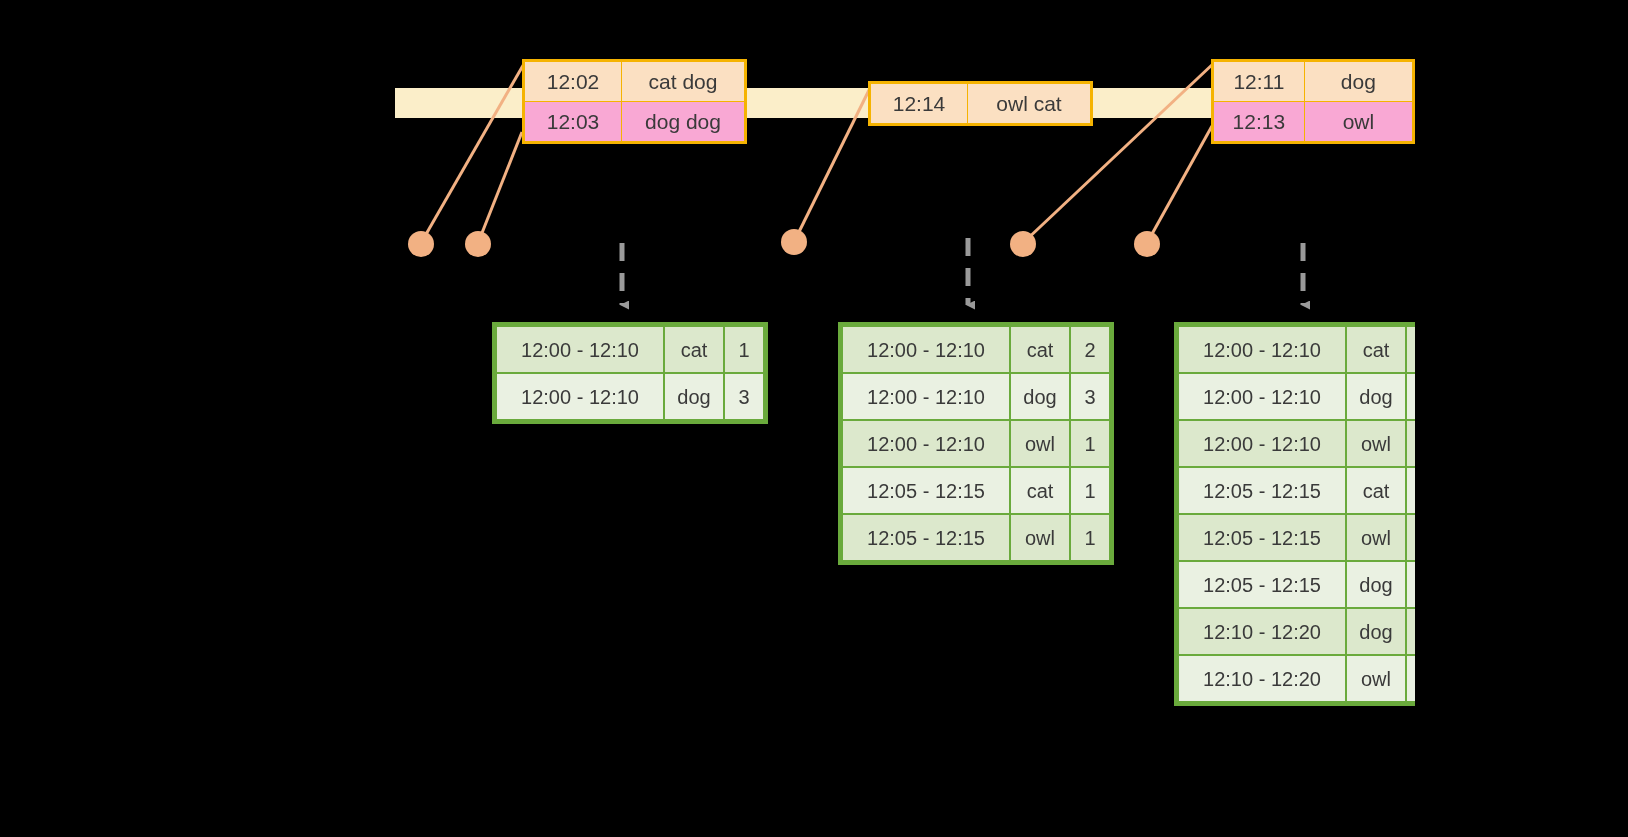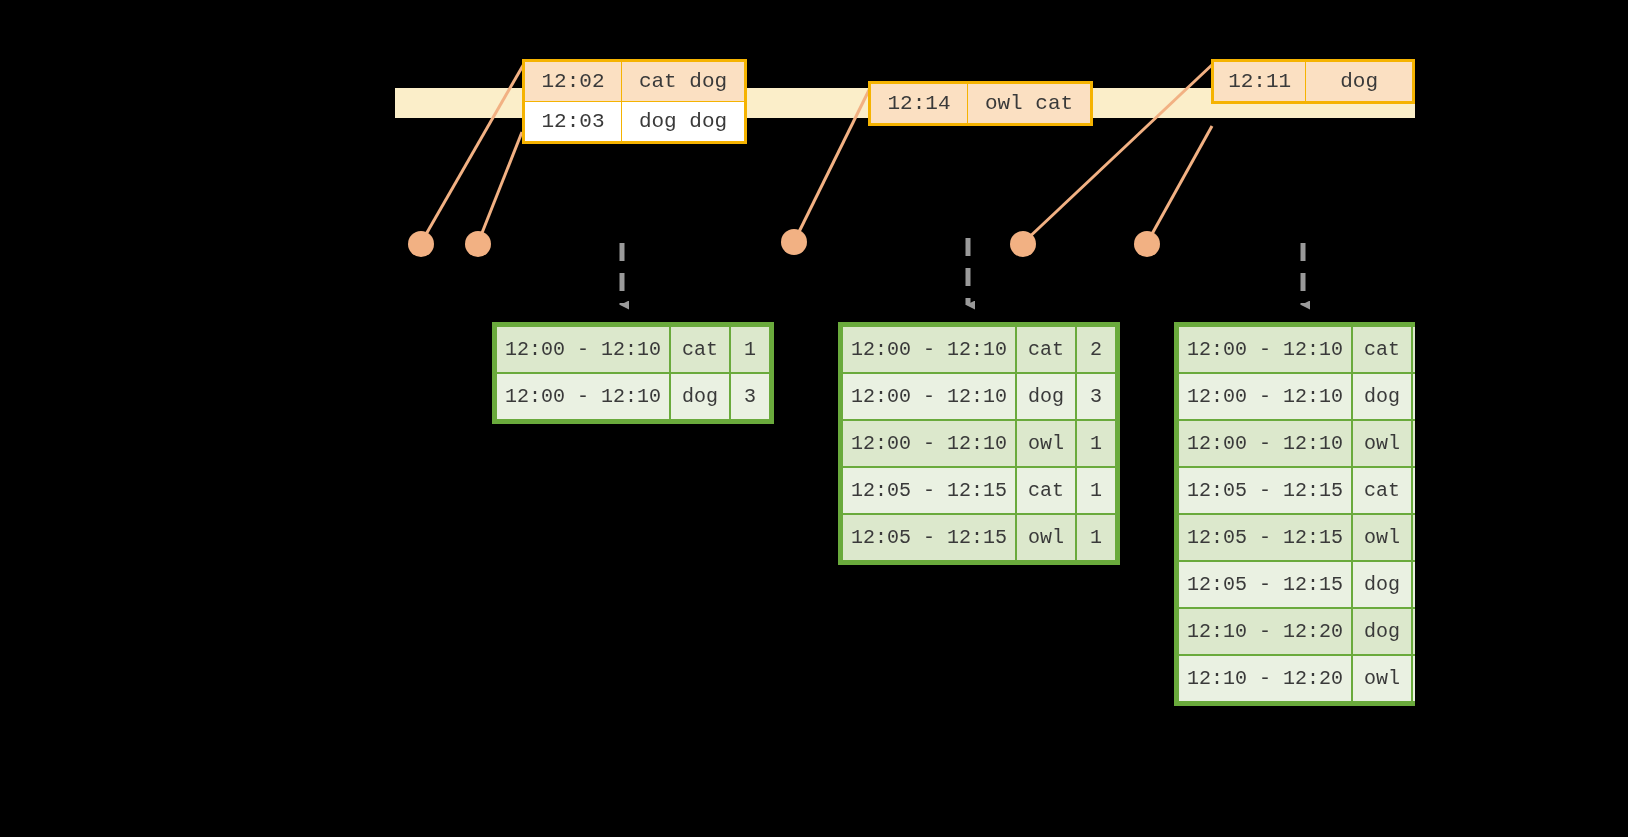--- a/index.html
+++ b/index.html
@@ -5,21 +5,21 @@
   html, body {
     margin: 0;
     padding: 0;
     background: #000000;
   }
   #canvas {
     position: relative;
     width: 1415px;
     height: 837px;
     background: #000000;
-    font-family: Liberation Mono, monospace;
+    font-family: Liberation Sans, sans-serif;
     overflow: hidden;
   }
   #svg-layer {
     position: absolute;
     left: 0; top: 0;
     width: 1628px;
     height: 837px;
   }
 
   
@@ -34,21 +34,21 @@
     border: 1.5px solid #f5b301;
     font-size: 21px;
     color: #3a3a3a;
     text-align: center;
     height: 39px;
     padding: 0 6px;
     white-space: nowrap;
     line-height: 1;
   }
   .ev-row-a td { background: #fbe0c2; }
-  .ev-row-b td { background: #ffffff; }
+  .ev-row-b td { background: #f9a8d4; }
   .ev-time { width: 84px; }
   .ev-words { width: 110px; }
 
   
   .result-table {
     position: absolute;
     border-collapse: separate;
     border-spacing: 2px;
     border: 3px solid #6aaa3c;
     background: #6aaa3c;
@@ -129,20 +129,24 @@
     </tr>
   </tbody>
     </table>
 
   <table class="event-table" style="left:1211px; top:59px;">
     <tbody>
         <tr class="ev-row-a">
       <td class="ev-time">12:11</td>
       <td class="ev-words">dog</td>
     </tr>
+    <tr class="ev-row-b">
+      <td class="ev-time">12:13</td>
+      <td class="ev-words">owl</td>
+    </tr>
   </tbody>
     </table>
 
   <table class="result-table" style="left:492px; top:322px;">
     <tbody>
         <tr class="rt-row-a">
       <td class="rt-window">12:00 - 12:10</td>
       <td class="rt-key">cat</td>
       <td class="rt-count">1</td>
     </tr>

